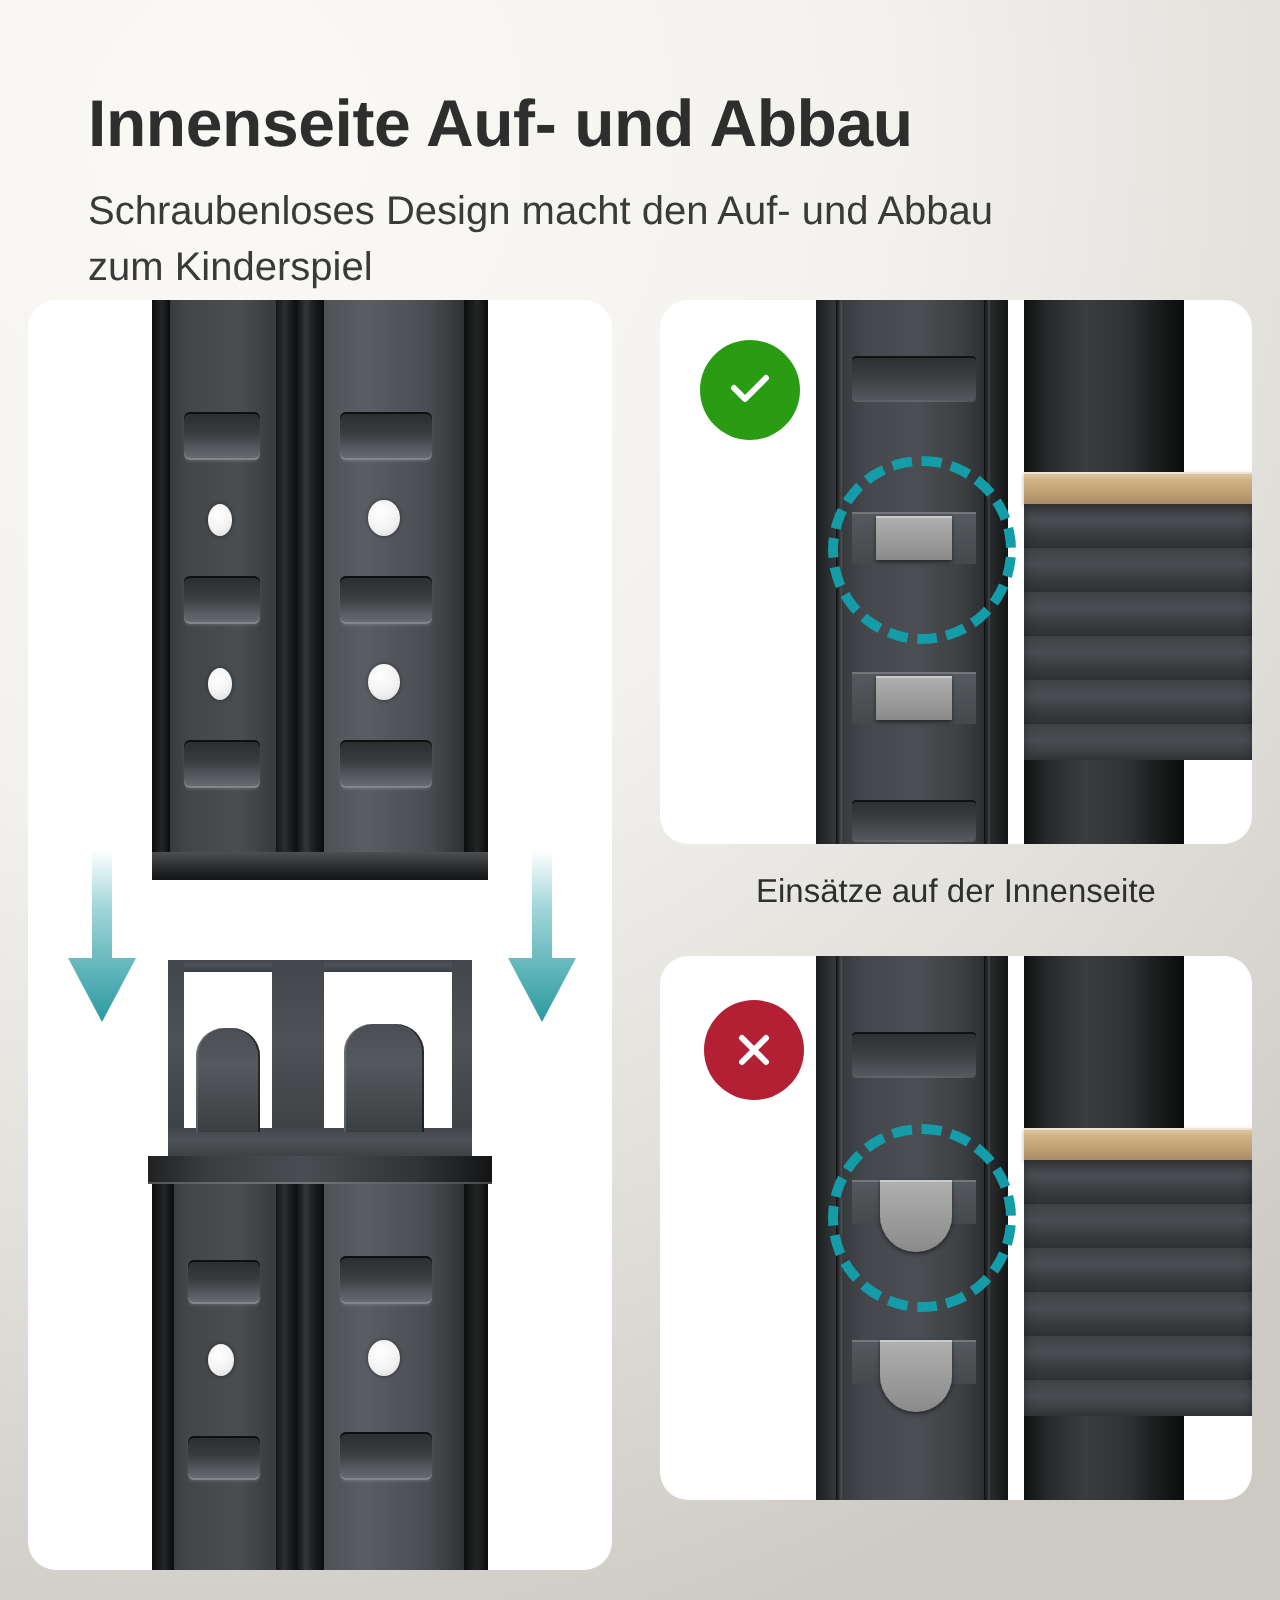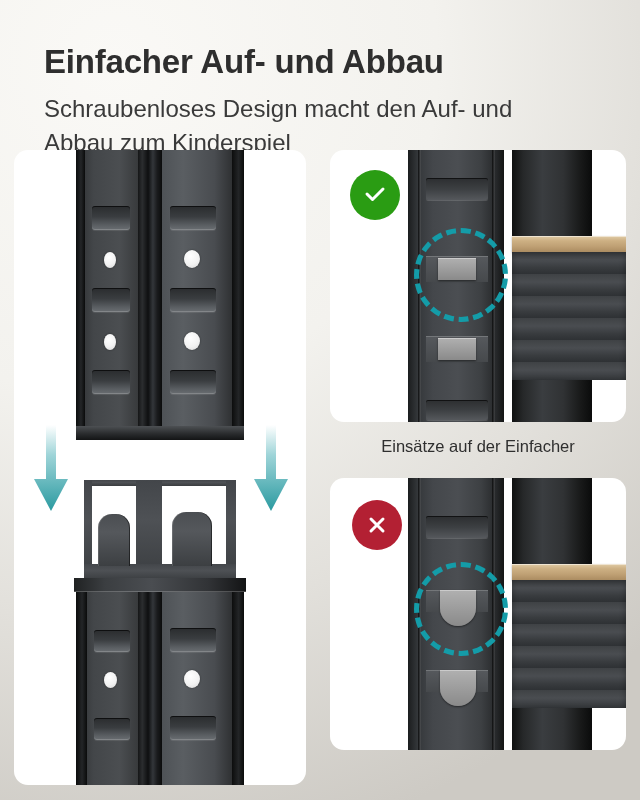--- a/index.html
+++ b/index.html
@@ -15,21 +15,21 @@
       radial-gradient(120% 100% at 18% 8%, #faf9f6 0%, #f3f2ee 42%, #e2e0db 70%, #cdcac4 100%);
   }
   
   .headline{
     position:absolute;left:44px;top:44px;width:560px;
     font-size:33px;font-weight:700;letter-spacing:-0.2px;
     color:#2e2e2e;line-height:1.1;
   }
   .subhead{
     position:absolute;left:44px;top:92px;width:470px;
-    font-size:24px;font-weight:400;color:#3a3a3a;line-height:1.42;
+    font-size:20px;font-weight:400;color:#3a3a3a;line-height:1.42;
   }
   
   .panel{
     position:absolute;background:#ffffff;border-radius:14px;overflow:hidden;
   }
   #panel-left{left:14px;top:150px;width:292px;height:635px;}
   #panel-top-right{left:330px;top:150px;width:296px;height:272px;}
   #panel-bottom-right{left:330px;top:478px;width:296px;height:272px;}
   .caption{
     position:absolute;width:296px;text-align:center;
@@ -145,21 +145,21 @@
     display:flex;align-items:center;justify-content:center;
   }
   .badge.ok{background:#2a9c13;}
   .badge.no{background:#b32033;}
 </style>
 </head>
 <body>
 
 <div id="page">
 
-  <div class="headline">Einfacher Auf- und Abbau</div>
+  <div class="headline">Innenseite Auf- und Abbau</div>
   <div class="subhead">Schraubenloses Design macht den Auf- und Abbau zum Kinderspiel</div>
 
   <div class="panel" id="panel-left">
     <div class="stage">
 
       <div class="post" id="upper-post" style="left:62px;top:0px;width:168px;height:290px;">
         <div class="post-cut-top"></div>
 
         <div class="face left" style="left:0px;width:62px;"></div>
         <div class="edge-dark" style="left:0px;width:9px;"></div>
@@ -266,21 +266,21 @@
       <div class="dashed-circle" style="left:84px;top:78px;width:84px;height:84px;"></div>
 
       <div class="badge ok" style="left:20px;top:20px;">
         <svg width="28" height="28" viewBox="0 0 28 28">
           <path d="M6 13 L11.5 18.5 L22 8" fill="none" stroke="#ffffff" stroke-width="3" stroke-linecap="round" stroke-linejoin="round"></path>
         </svg>
       </div>
 
     </div>
   </div>
-  <div class="caption" id="caption-inner">Einsätze auf der Einfacher</div>
+  <div class="caption" id="caption-inner">Einsätze auf der Innenseite</div>
 
   <div class="panel" id="panel-bottom-right">
     <div class="stage">
 
       <div class="rail" style="left:78px;width:96px;">
         <div class="rail-body"></div>
         <div class="rail-groove" style="left:10px;"></div>
         <div class="rail-groove" style="left:84px;"></div>
       </div>
 

